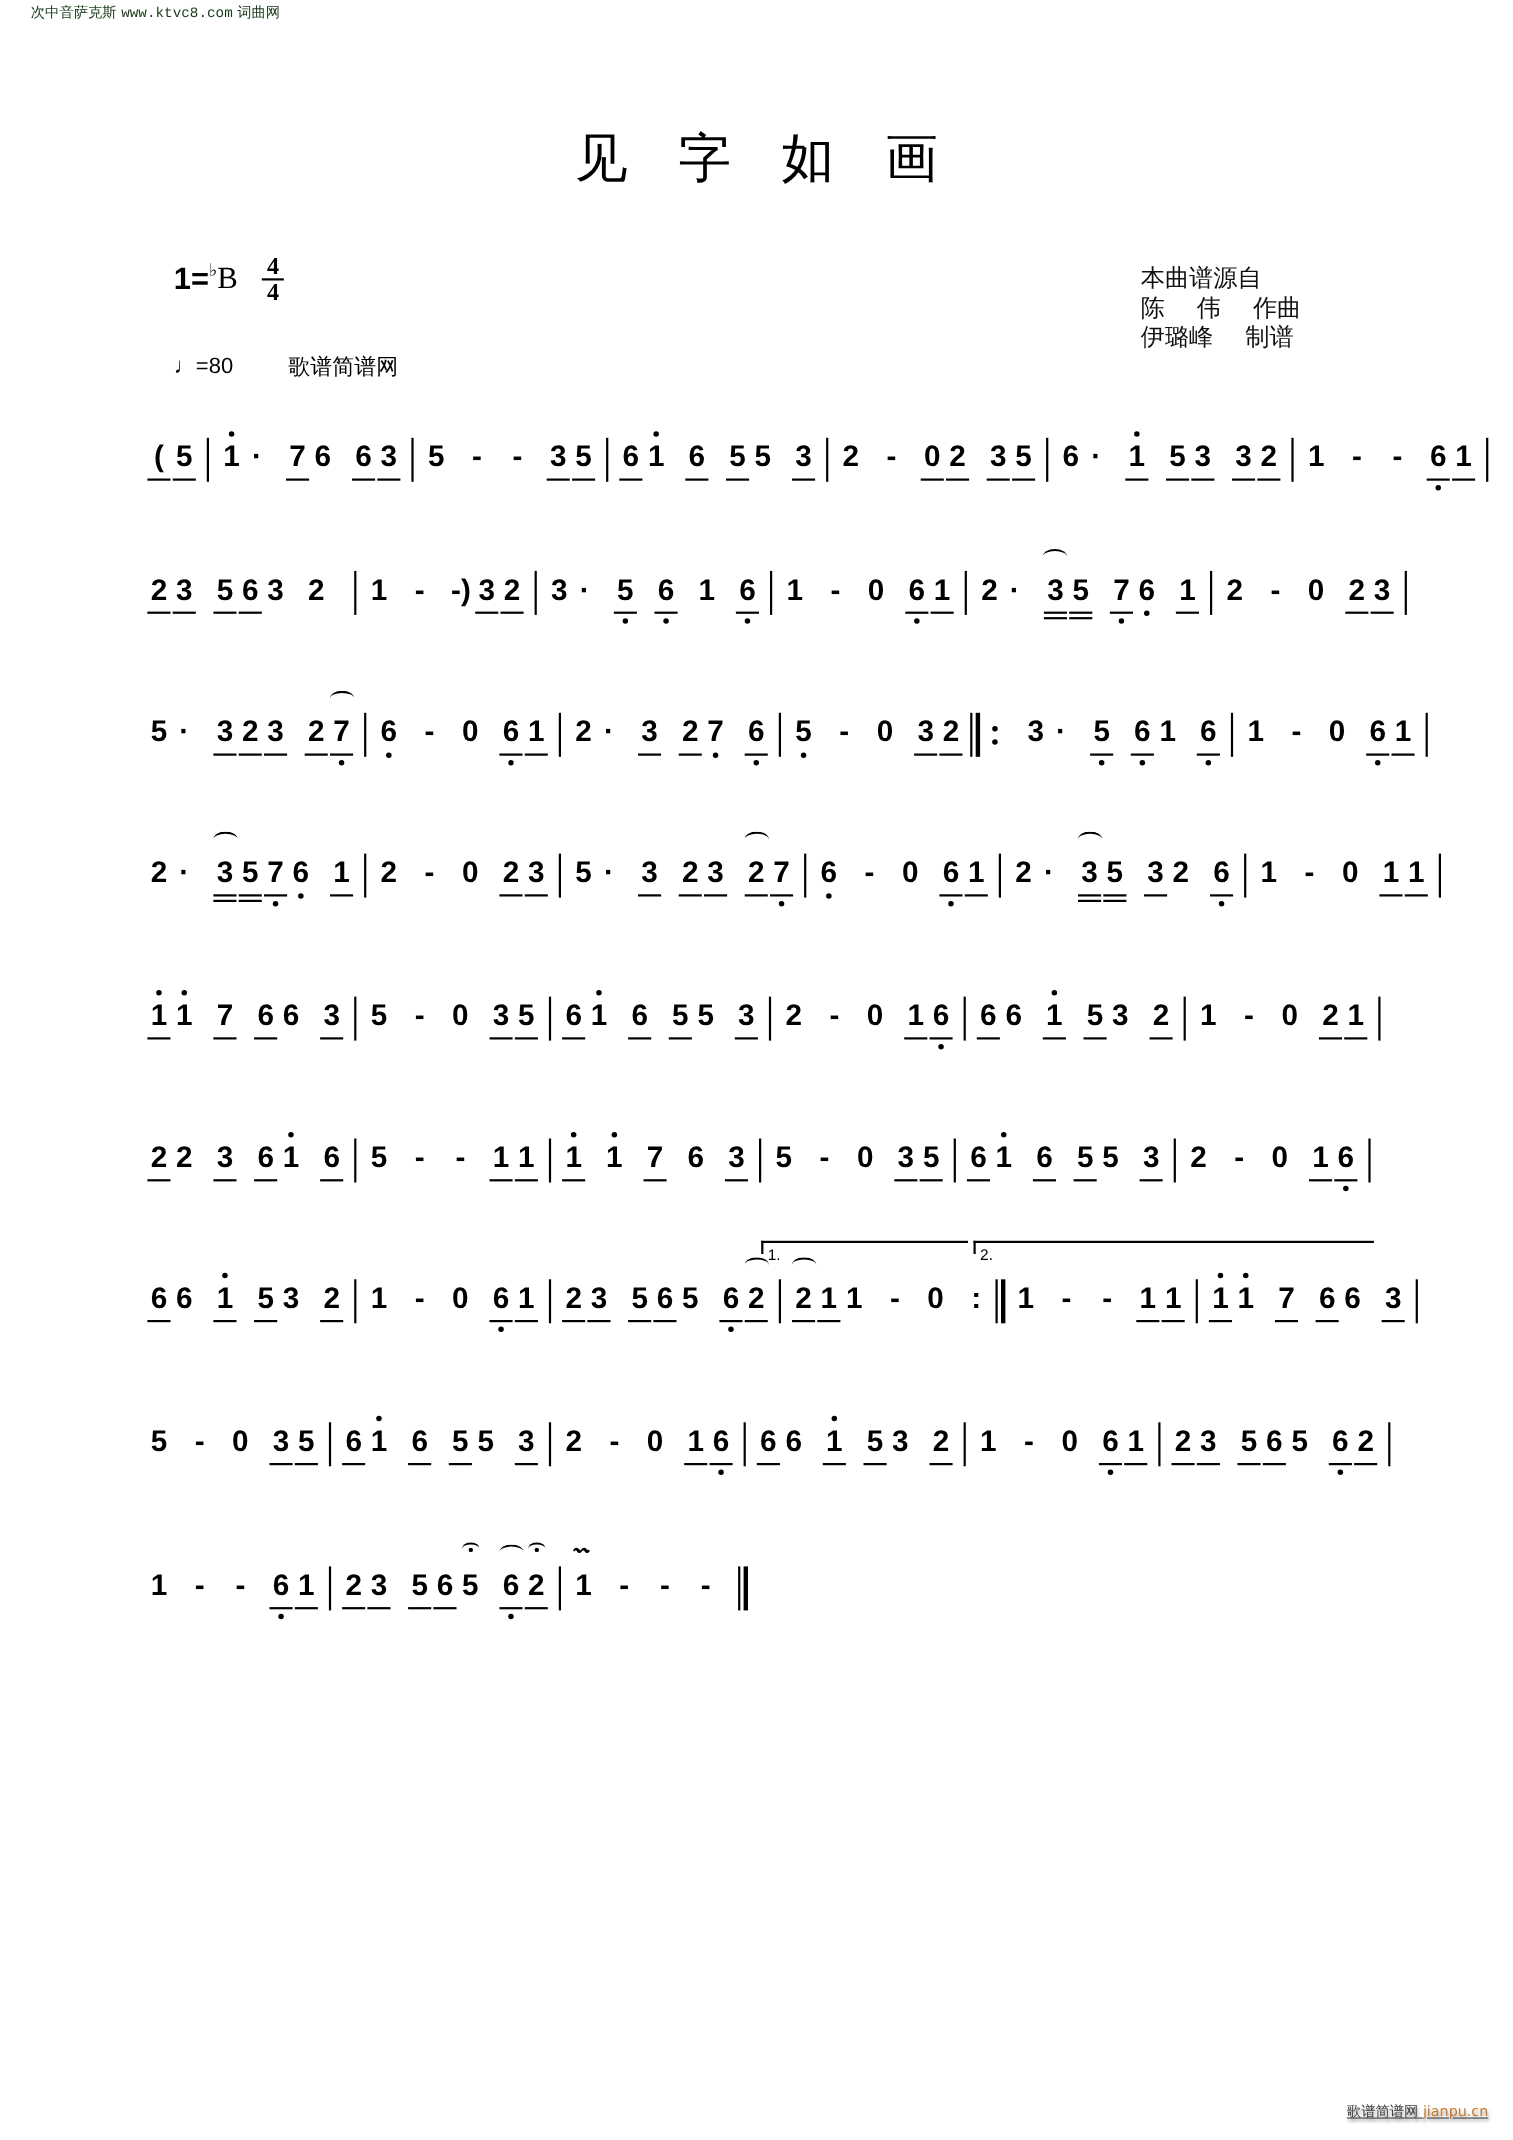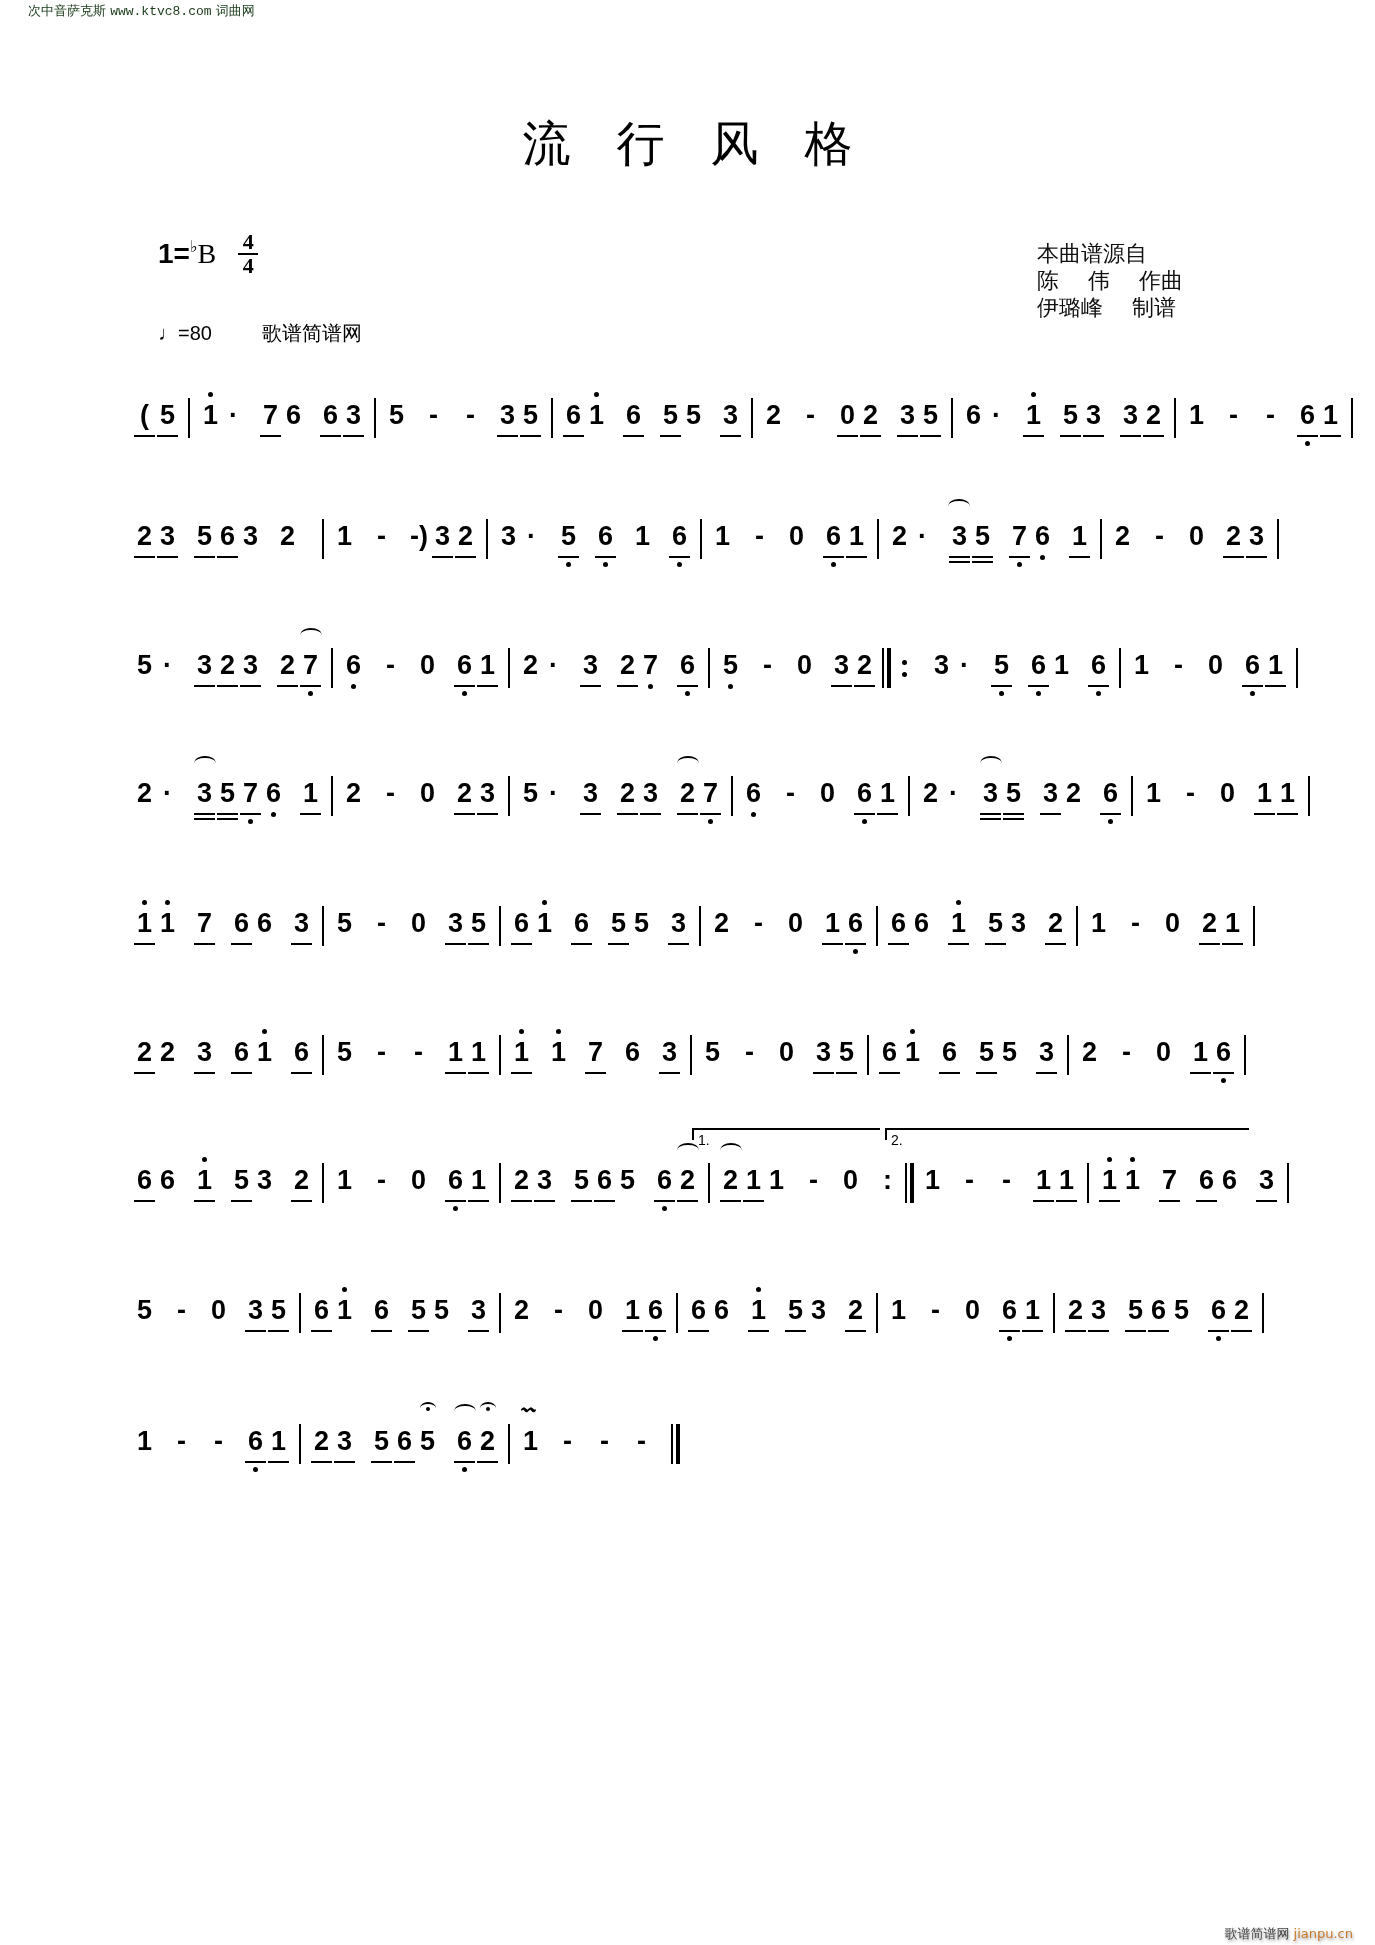--- a/index.html
+++ b/index.html
@@ -27,33 +27,33 @@
   .tok .ferm::after{content:"";position:absolute;left:6px;top:3px;width:4px;height:4px;border-radius:50%;background:#000;}
   .tok .trill{position:absolute;left:50%;margin-left:-9px;top:-20px;font-size:14px;line-height:10px;}
   .bar{display:inline-block;width:2px;height:40px;background:#000;margin:0 9px;}
   .dbar{display:inline-block;width:10px;height:40px;margin:0 6px;position:relative;}
   .dbar::before{content:"";position:absolute;left:0;top:0;width:2px;height:40px;background:#000;}
   .dbar::after{content:"";position:absolute;left:5px;top:0;width:4px;height:40px;background:#000;}
   .repstart{display:inline-block;width:24px;height:40px;position:relative;margin:0 4px;}
   .repstart b{position:absolute;left:16px;width:5px;height:5px;border-radius:50%;background:#000;}
   .volta{position:absolute;height:10px;border-top:2px solid #000;border-left:2px solid #000;font-size:14px;}
   .volta span{position:absolute;left:4px;top:2px;}
-  .watermark-bot{position:absolute;right:22px;bottom:2px;font-size:13px;color:#444;font-family:"DejaVu Serif",serif;text-shadow:1px 2px 3px #999;}
+  .watermark-bot{position:absolute;right:22px;bottom:16px;font-size:13px;color:#444;font-family:"DejaVu Serif",serif;text-shadow:1px 2px 3px #999;text-decoration:underline;}
   .watermark-bot .dom{color:#c8782a;font-family:"DejaVu Sans",sans-serif;}
 </style>
 </head>
 <body>
 
 <div class="watermark-top">
   <span>次中音萨克斯</span>
   <span class="url">www.ktvc8.com</span>
   <span>词曲网</span>
 </div>
 
-<div class="title">流行风格</div>
+<div class="title">见字如画</div>
 
 <div class="key">
   <span>1=</span>
   <span class="flat">♭</span>
   <span class="b">B</span>
   <span class="timesig">
     <span>4</span>
     <span class="bar"></span>
     <span>4</span>
   </span>

